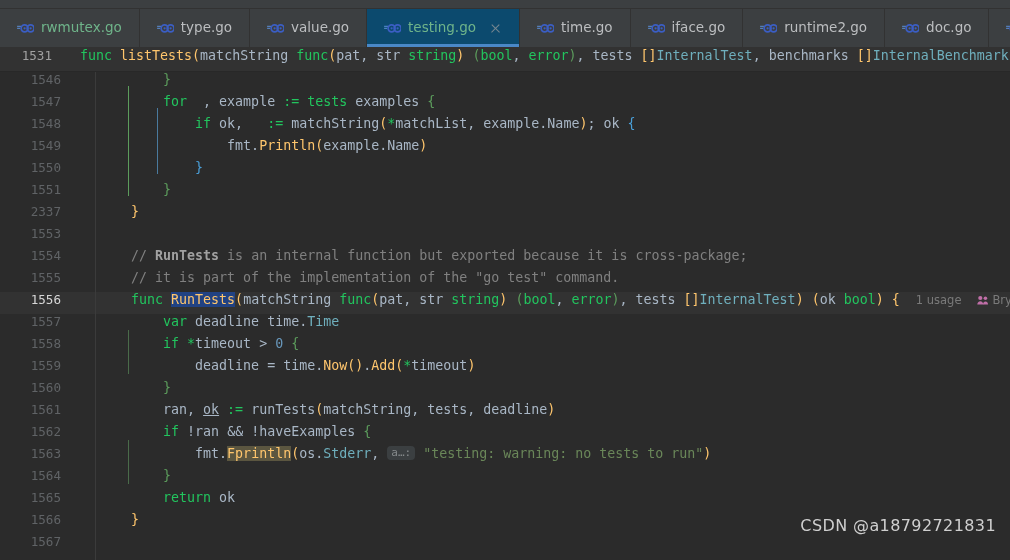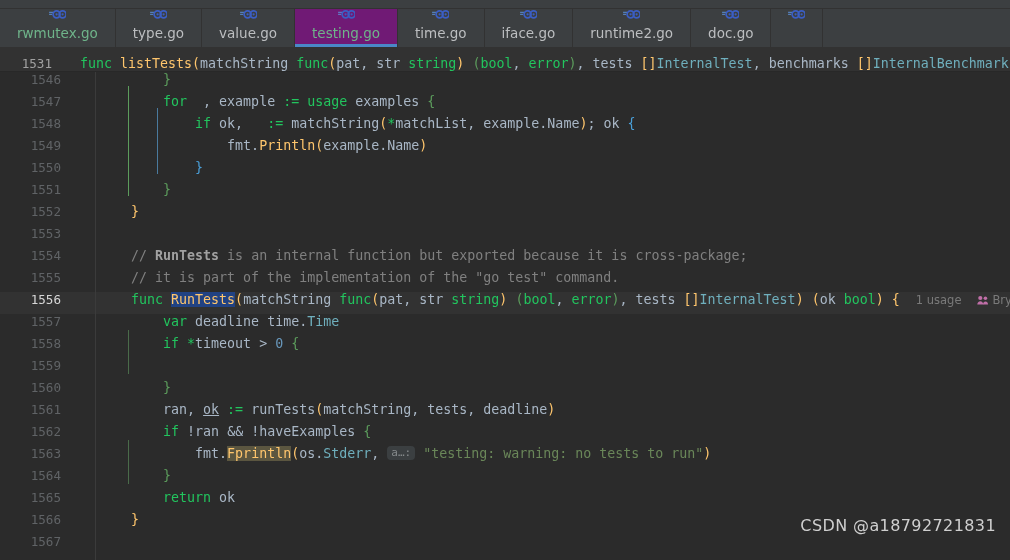--- a/index.html
+++ b/index.html
@@ -42,24 +42,23 @@
     align-items: center;
     gap: 7px;
     padding: 0 17px;
     font-family: "DejaVu Sans", sans-serif;
     font-size: 13.5px;
     color: #bbbbbb;
     white-space: nowrap;
     box-sizing: border-box;
     border-right: 1px solid #323232;
     cursor: default;
-    flex-direction: column;
   }
   .tab.active {
-    background: #701a75;
+    background: #0c4a6e;
   }
   .tab.active::after {
     content: "";
     position: absolute;
     left: 0; right: 0; bottom: 0;
     height: 3px;
     background: #4a88c7;
   }
   .tab .tab-label { line-height: 1; }
   .tab.c-green .tab-label { color: #6fb48a; }
@@ -87,21 +86,21 @@
   }
   .tab-close::before { transform: rotate(45deg); }
   .tab-close::after  { transform: rotate(-45deg); }
 
   
   .sticky {
     position: relative;
     height: 24px;
     background: #323232;
     display: flex;
-    align-items: flex-end;
+    align-items: flex-start;
     border-bottom: 1px solid #282828;
     box-sizing: border-box;
     overflow: hidden;
     font-size: 13.3px;
   }
   .sticky .gutter-num {
     width: 66px;
     text-align: right;
     padding-right: 14px;
     color: #a0a0a0;
@@ -336,21 +335,21 @@
     <div class="guide" style="left:128px; top:258px; height:44px; background:#4a6b4a;"></div>
     <div class="guide" style="left:128px; top:368px; height:44px; background:#4a6b4a;"></div>
 
     <div class="row">
       <span class="ln">1546</span>
       <span class="code">        <span class="p-g">}</span></span>
     </div>
 
     <div class="row">
       <span class="ln">1547</span>
-      <span class="code">        <span class="kw">for</span><span class="txt"> _, example </span><span class="kw">:=</span><span class="txt"> </span><span class="kw">usage</span><span class="txt"> examples </span><span class="p-g">{</span></span>
+      <span class="code">        <span class="kw">for</span><span class="txt"> _, example </span><span class="kw">:=</span><span class="txt"> </span><span class="kw">tests</span><span class="txt"> examples </span><span class="p-g">{</span></span>
     </div>
 
     <div class="row">
       <span class="ln">1548</span>
       <span class="code">            <span class="kw">if</span><span class="txt"> ok, _ </span><span class="kw">:=</span><span class="txt"> matchString</span><span class="p-y">(</span><span class="kw">*</span><span class="txt">matchList, example.Name</span><span class="p-y">)</span><span class="txt">; ok </span><span class="p-b">{</span></span>
     </div>
 
     <div class="row">
       <span class="ln">1549</span>
       <span class="code">                <span class="txt">fmt.</span><span class="fn">Println</span><span class="p-y">(</span><span class="txt">example.Name</span><span class="p-y">)</span></span>
@@ -360,21 +359,21 @@
       <span class="ln">1550</span>
       <span class="code">            <span class="p-b">}</span></span>
     </div>
 
     <div class="row">
       <span class="ln">1551</span>
       <span class="code">        <span class="p-g">}</span></span>
     </div>
 
     <div class="row">
-      <span class="ln">1552</span>
+      <span class="ln">2337</span>
       <span class="code">    <span class="p-y">}</span></span>
     </div>
 
     <div class="row">
       <span class="ln">1553</span>
       <span class="code"></span>
     </div>
 
     <div class="row">
       <span class="ln">1554</span>
@@ -401,20 +400,21 @@
       <span class="code">        <span class="kw">var</span><span class="txt"> deadline time.</span><span class="typ">Time</span></span>
     </div>
 
     <div class="row">
       <span class="ln">1558</span>
       <span class="code">        <span class="kw">if *</span><span class="txt">timeout </span><span class="p-gr">&gt;</span><span class="txt"> </span><span class="num">0</span><span class="txt"> </span><span class="p-g">{</span></span>
     </div>
 
     <div class="row">
       <span class="ln">1559</span>
+      <span class="code">            <span class="txt">deadline </span><span class="p-gr">=</span><span class="txt"> time.</span><span class="fn">Now</span><span class="p-y">()</span><span class="txt">.</span><span class="fn">Add</span><span class="p-y">(</span><span class="kw">*</span><span class="txt">timeout</span><span class="p-y">)</span></span>
     </div>
 
     <div class="row">
       <span class="ln">1560</span>
       <span class="code">        <span class="p-g">}</span></span>
     </div>
 
     <div class="row">
       <span class="ln">1561</span>
       <span class="code">        <span class="txt">ran, </span><span class="txt uline">ok</span><span class="txt"> </span><span class="kw">:=</span><span class="txt"> runTests</span><span class="p-y">(</span><span class="txt">matchString, tests, deadline</span><span class="p-y">)</span></span>

